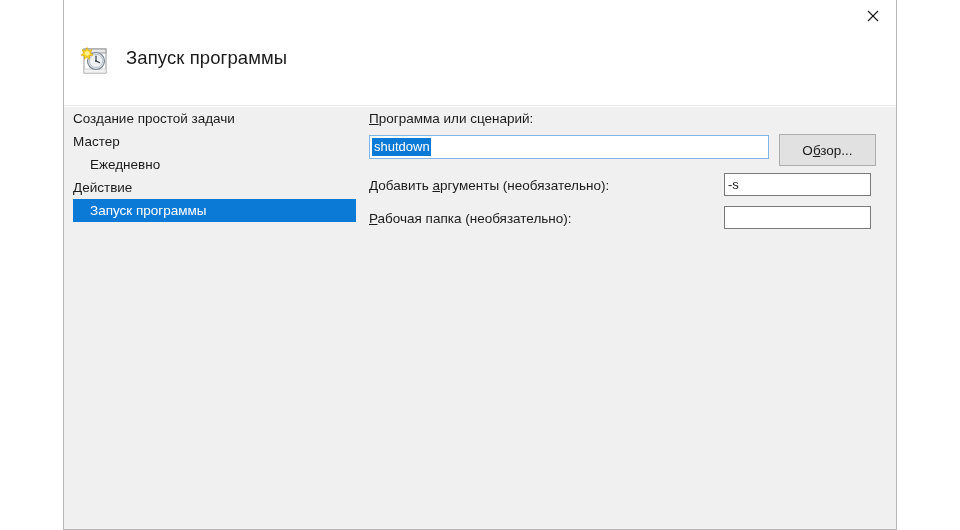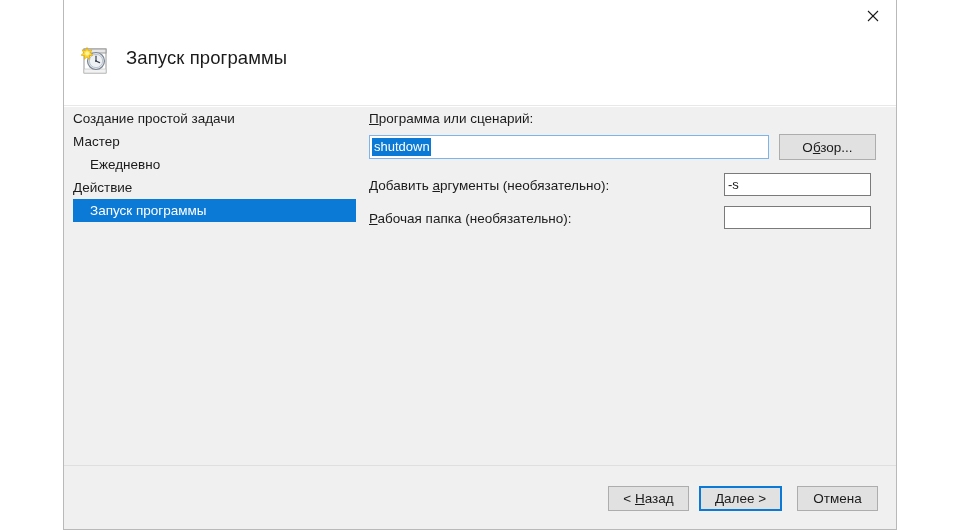--- a/index.html
+++ b/index.html
@@ -187,21 +187,21 @@
     padding: 1px 1px 2px 2px;
     line-height: 15px;
     white-space: pre;
   }
 
   .browse-btn {
     position: absolute;
     left: 410px;
     top: 27px;
     width: 97px;
-    height: 26px;
+    height: 32px;
     background: #e1e1e1;
     border: 1px solid #adadad;
     box-sizing: border-box;
     font-family: "Liberation Sans", sans-serif;
     font-size: 13.5px;
     color: #1b1b1b;
     cursor: default;
     padding: 0;
   }
   .browse-btn .acc {
@@ -306,21 +306,14 @@
       <div class="field-label" style="left:0px; top:71px;"><span>Добавить </span><span class="acc">а</span><span>ргументы (необязательно):</span></div>
 
       <input class="text-input" style="left: 355px; top: 66px; width: 147px; height: 23px;" value="-s">
 
       <div class="field-label" style="left:0px; top:104px;"><span class="acc">Р</span><span>абочая папка (необязательно):</span></div>
 
       <input class="text-input" style="left: 355px; top: 99px; width: 147px; height: 23px;" value="">
     </div>
   </div>
 
-  <div class="footer">
-    <button class="btn btn-back"><span>&lt; </span><span class="acc">Н</span><span>азад</span></button>
-
-    <button class="btn btn-next default"><span class="acc">Д</span><span>алее &gt;</span></button>
-
-    <button class="btn btn-cancel">Отмена</button>
-  </div>
 
 </div>
 
 </body></html>

